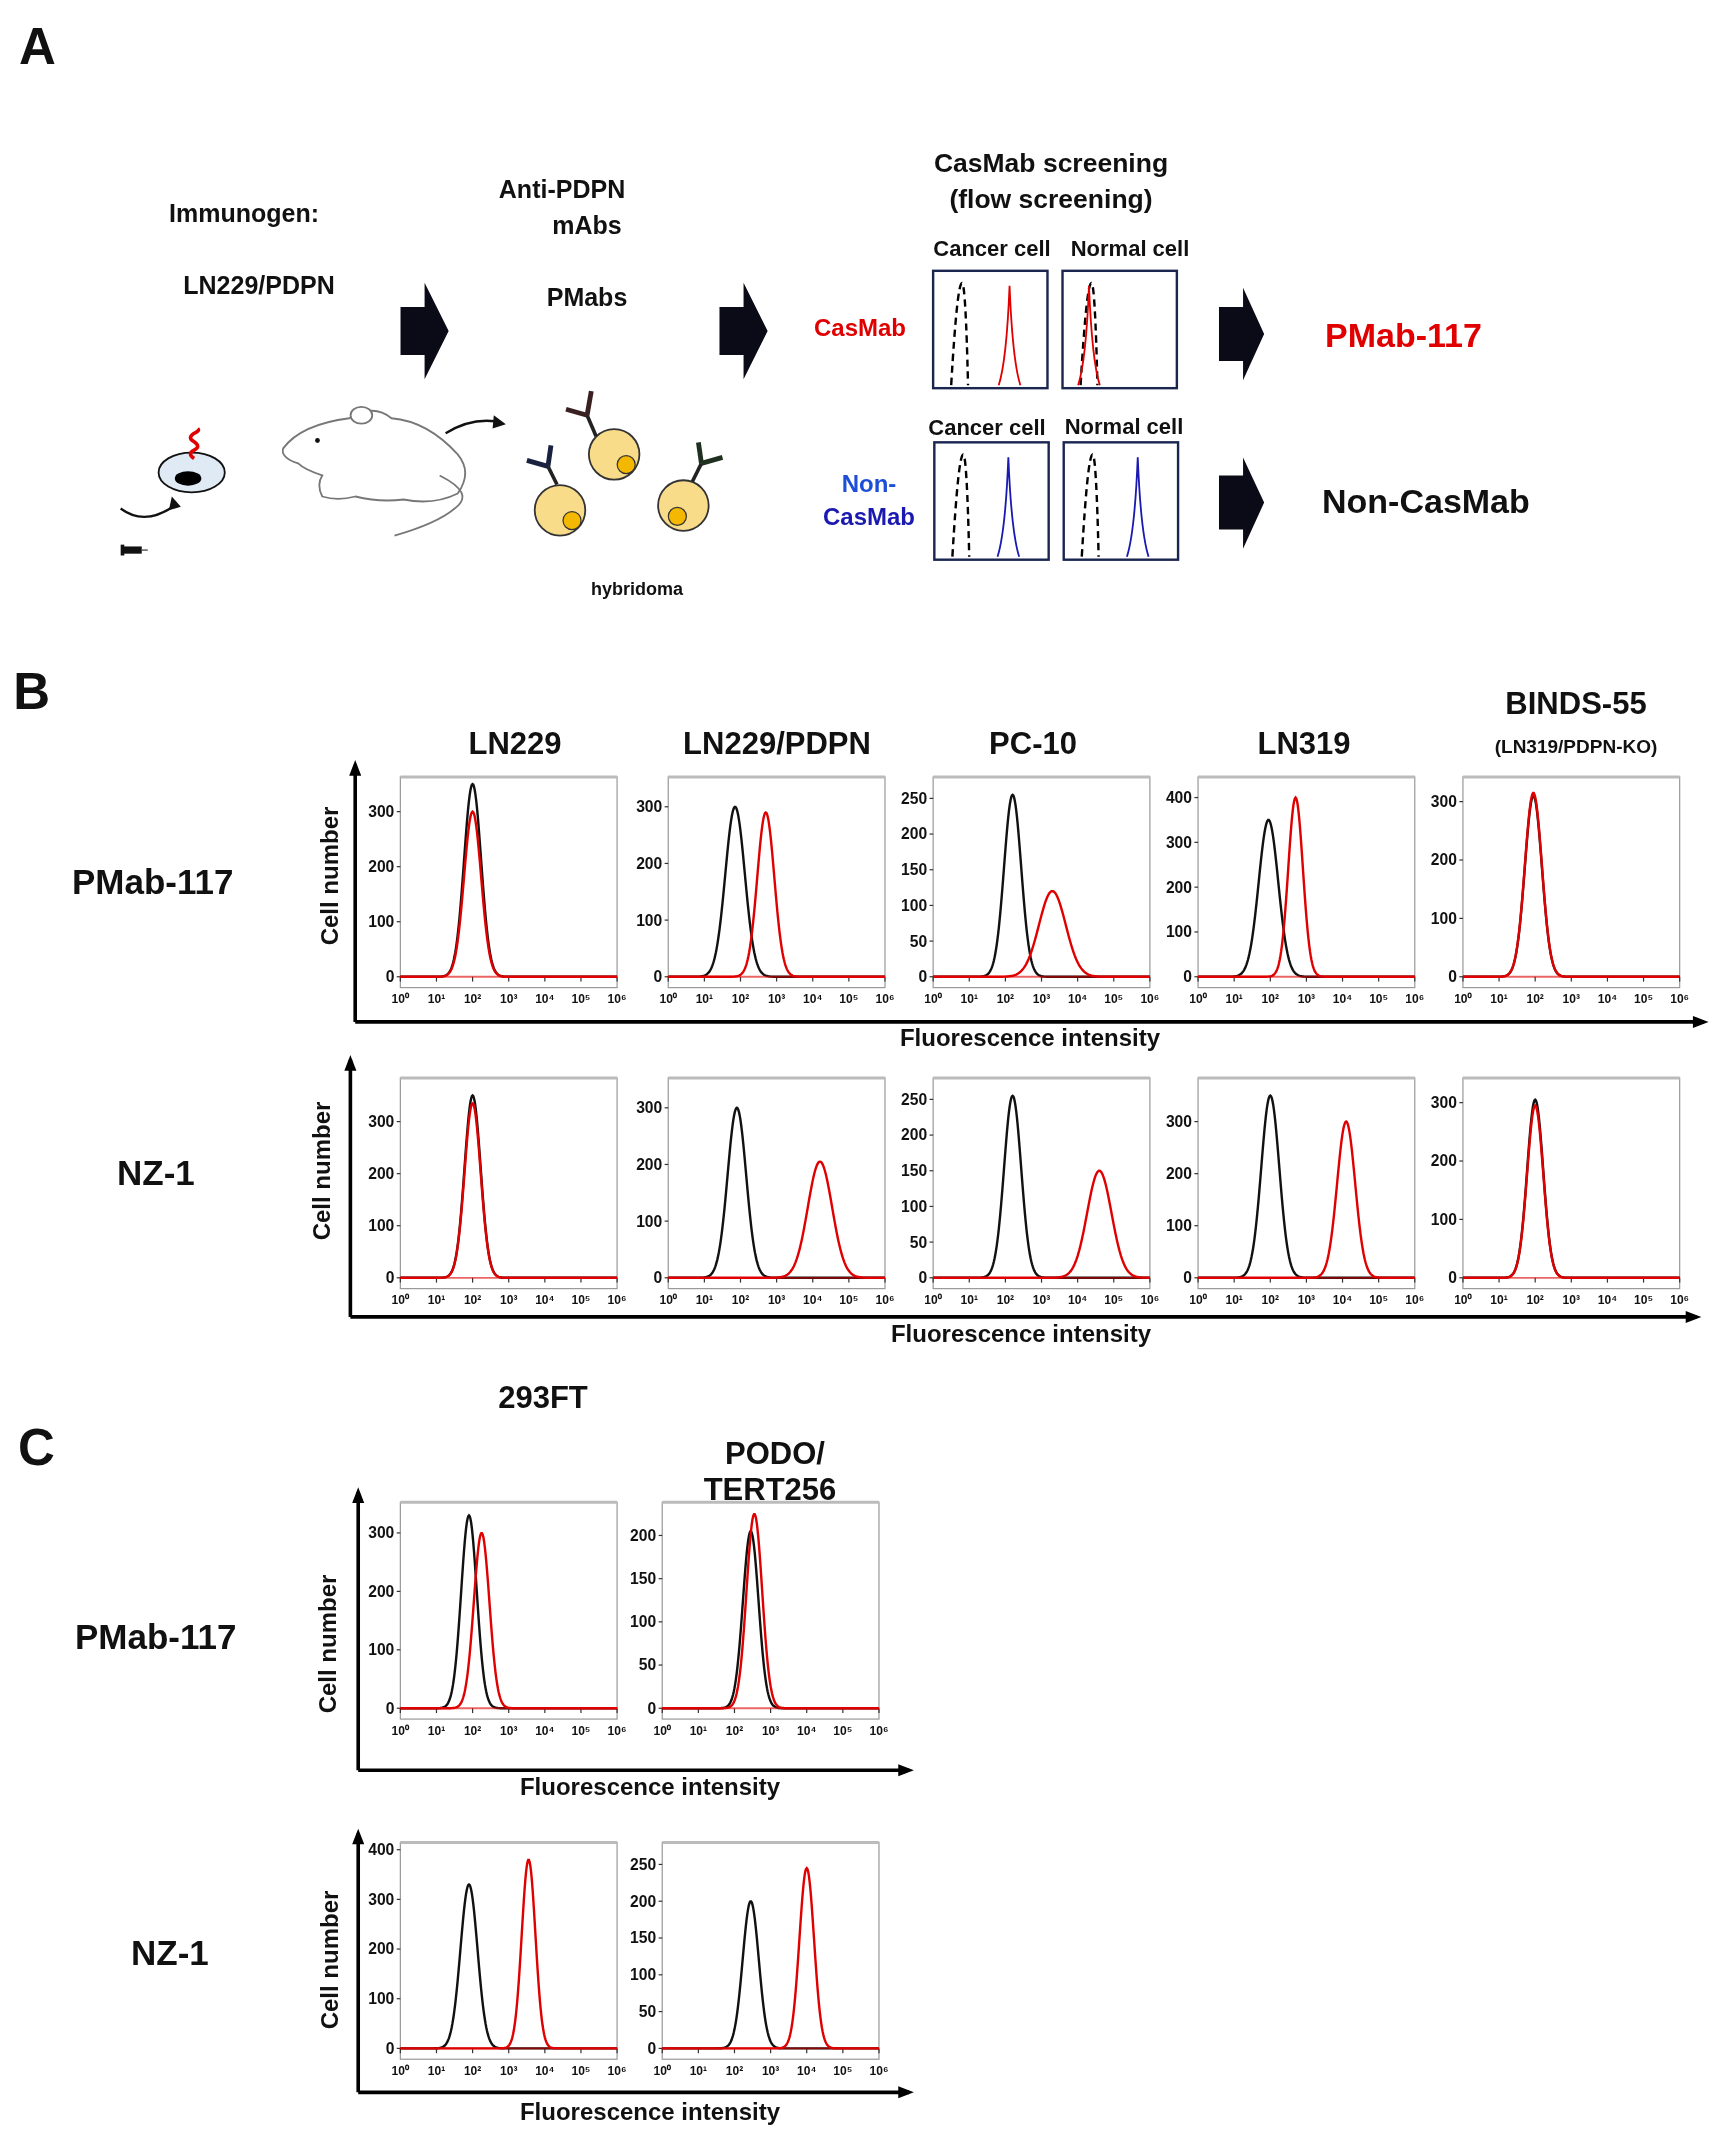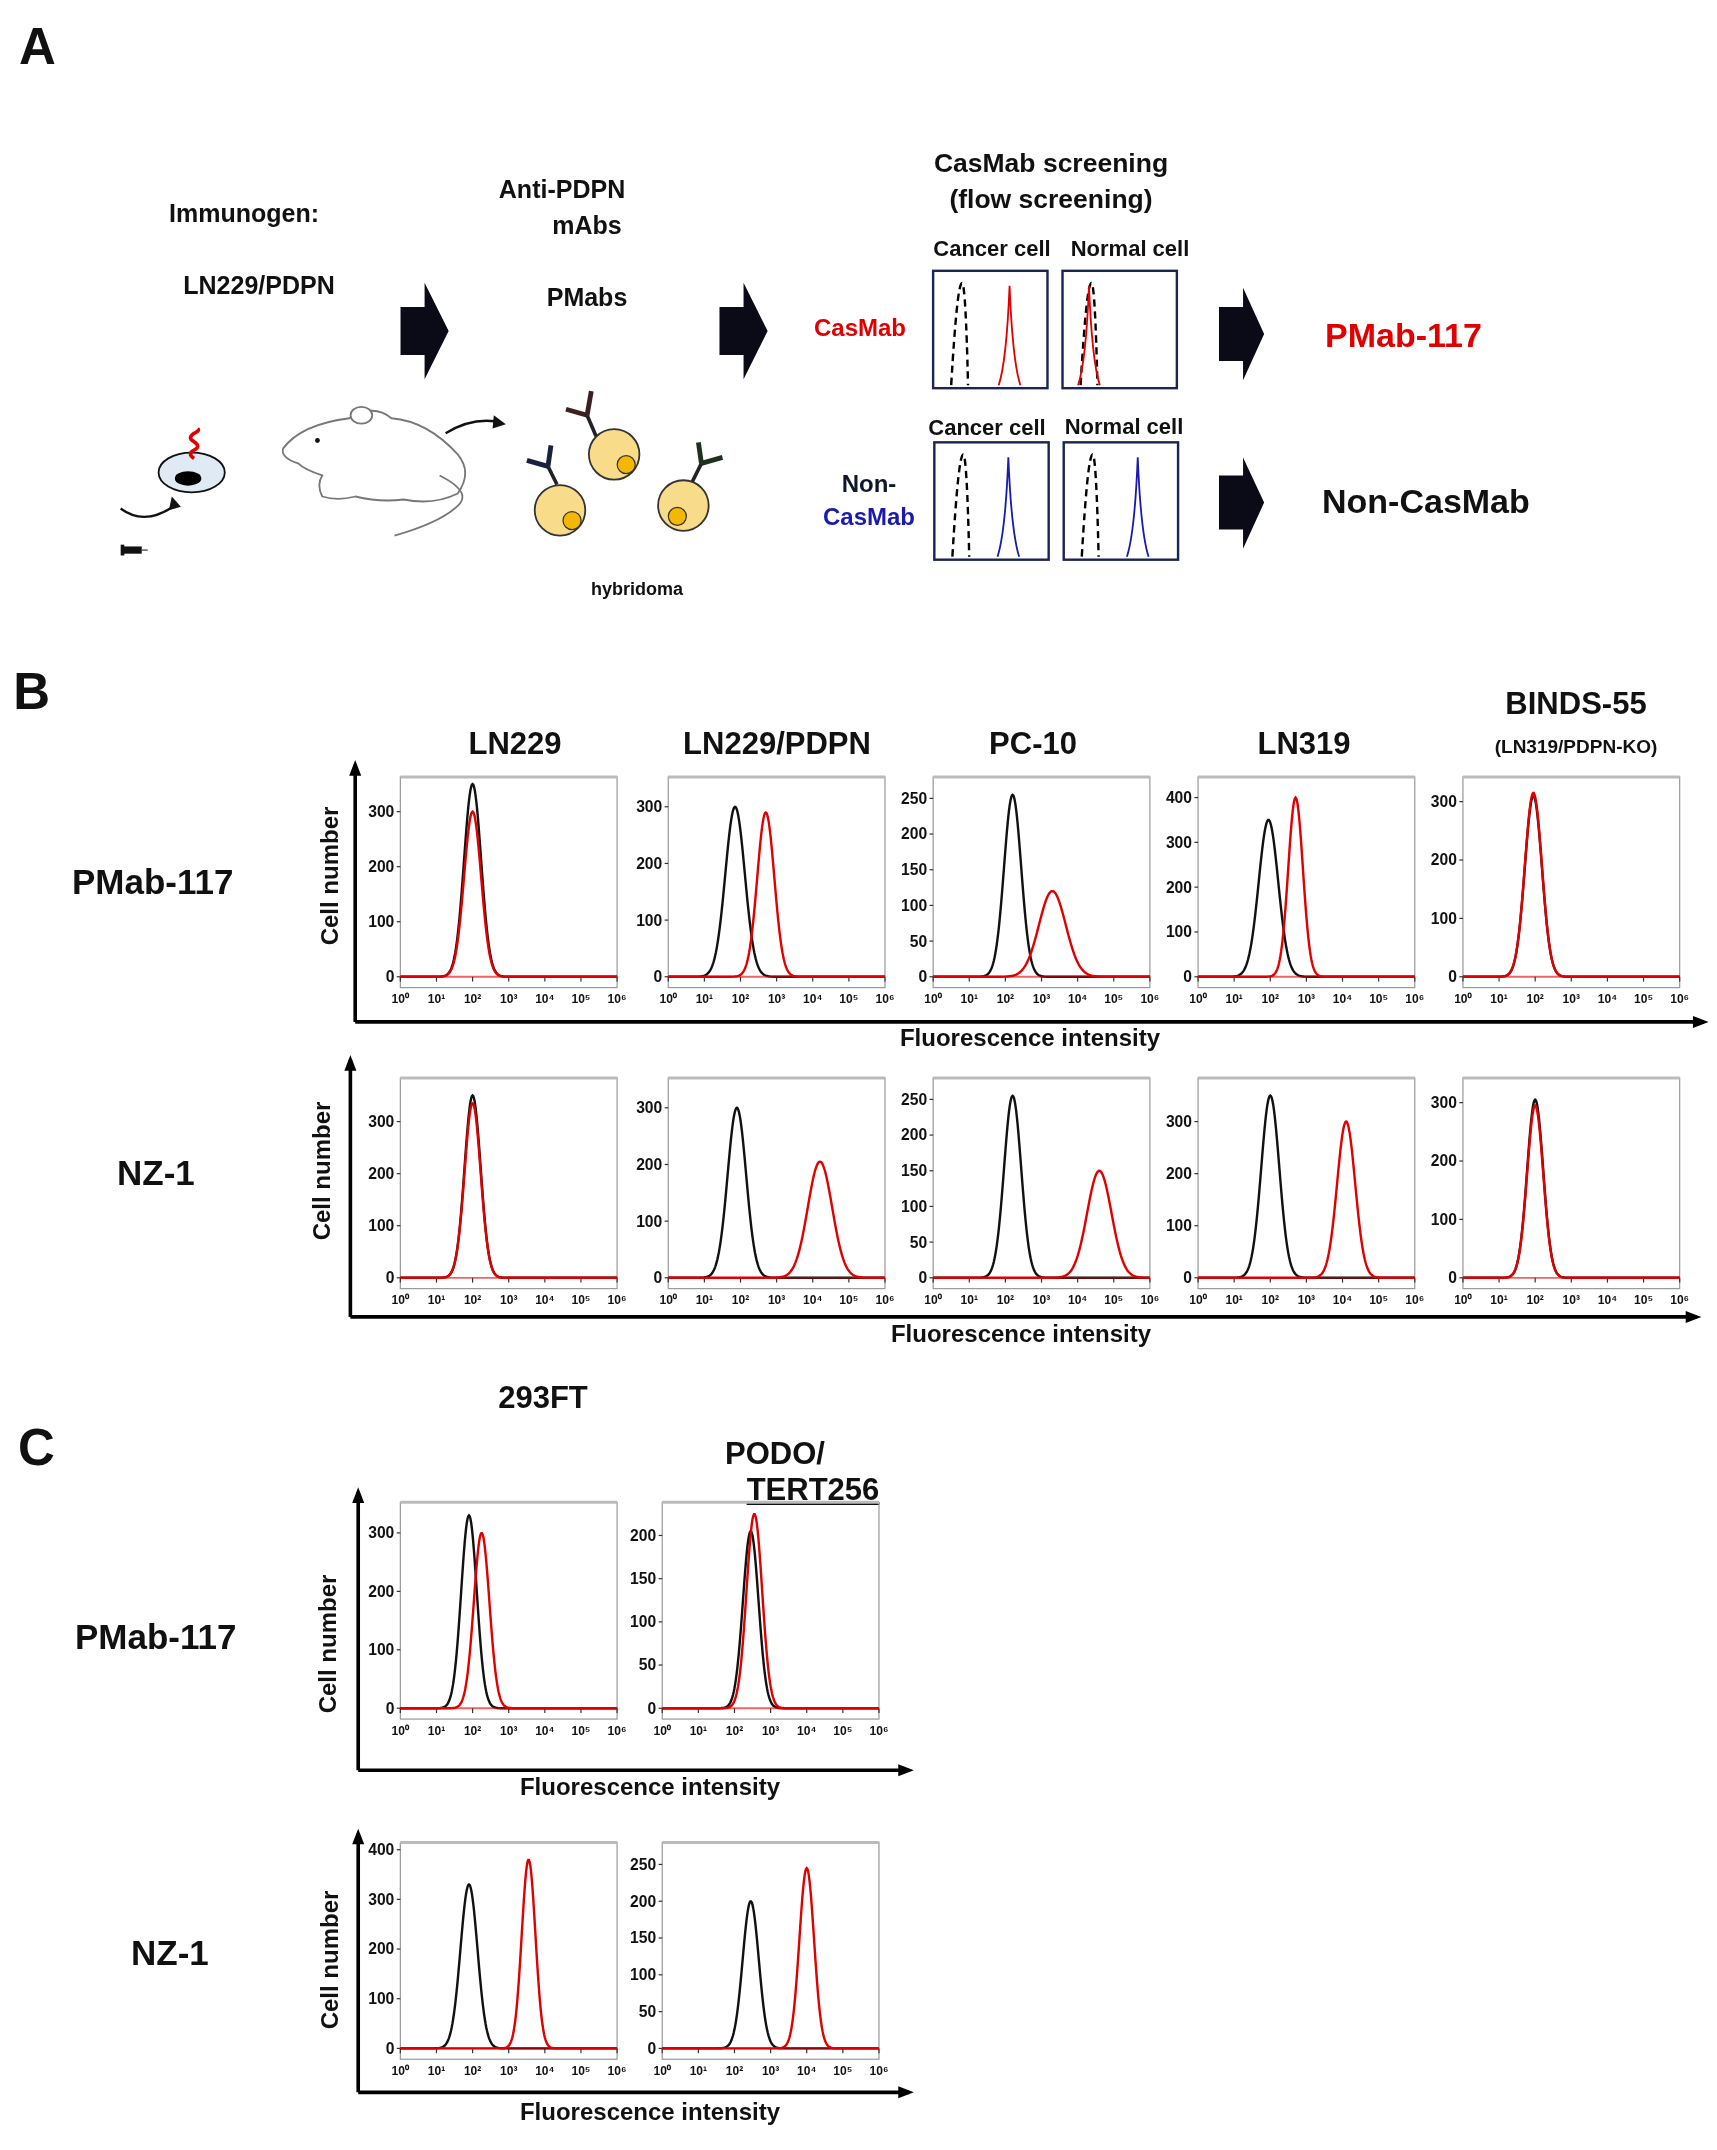--- a/index.html
+++ b/index.html
@@ -25,21 +25,21 @@
 <div class="lbl center" style="left:1051px;top:148px;font-size:26.5px;">CasMab screening</div>
 <div class="lbl center" style="left:1051px;top:184px;font-size:26.5px;">(flow screening)</div>
 
 <div class="lbl center" style="left:992px;top:236px;font-size:22px;">Cancer cell</div>
 <div class="lbl center" style="left:1130px;top:236px;font-size:22px;">Normal cell</div>
 <div class="lbl" style="left:814px;top:314px;font-size:24px;color:#e00000;">CasMab</div>
 <div class="lbl" style="left:1325px;top:316px;font-size:34px;color:#e00000;">PMab-117</div>
 
 <div class="lbl center" style="left:987px;top:415px;font-size:22px;">Cancer cell</div>
 <div class="lbl center" style="left:1124px;top:414px;font-size:22px;">Normal cell</div>
-<div class="lbl center" style="left:869px;top:470px;font-size:24px;color:#0f172a;">Non-</div>
+<div class="lbl center" style="left:869px;top:470px;font-size:24px;color:#1d4ed8;">Non-</div>
 <div class="lbl center" style="left:869px;top:503px;font-size:24px;color:#1a1ab0;">CasMab</div>
 <div class="lbl" style="left:1322px;top:482px;font-size:34px;">Non-CasMab</div>
 
 <svg width="1717" height="662" viewBox="0 0 2852 1100">
 
   <g>
       <polygon points="665,510 705,510 705,470 745,550 705,630 705,590 665,590" fill="#0b0b18"></polygon>
     </g>
   <g>
       <polygon points="1195,510 1235,510 1235,470 1275,550 1235,630 1235,590 1195,590" fill="#0b0b18"></polygon>
@@ -123,21 +123,21 @@
 <div class="lbl" style="left:72px;top:862px;font-size:35px;">PMab-117</div>
 <div class="lbl" style="left:117px;top:1153px;font-size:35px;">NZ-1</div>
 <div class="lbl center" style="left:1030px;top:1024px;font-size:24px;">Fluorescence intensity</div>
 <div class="lbl center" style="left:1021px;top:1320px;font-size:24px;">Fluorescence intensity</div>
 <div class="lbl" style="left:330px;top:876px;font-size:24px;transform:translate(-50%,-50%) rotate(-90deg);">Cell number</div>
 <div class="lbl" style="left:322px;top:1171px;font-size:24px;transform:translate(-50%,-50%) rotate(-90deg);">Cell number</div>
 
 <div class="lbl panel-letter" style="left:18px;top:1418px;">C</div>
 <div class="lbl center" style="left:511px;top:1380px;font-size:31px;margin-left:32px;">293FT</div>
 <div class="lbl center" style="left:775px;top:1436px;font-size:31px;text-align:center;">PODO/</div>
-<div class="lbl center" style="left:813px;top:1472px;font-size:31px;text-decoration:underline;">TERT256</div>
+<div class="lbl center" style="left:770px;top:1472px;font-size:31px;">TERT256</div>
 <div class="lbl" style="left:75px;top:1617px;font-size:35px;">PMab-117</div>
 <div class="lbl" style="left:131px;top:1933px;font-size:35px;">NZ-1</div>
 <div class="lbl center" style="left:650px;top:1773px;font-size:24px;">Fluorescence intensity</div>
 <div class="lbl center" style="left:650px;top:2098px;font-size:24px;">Fluorescence intensity</div>
 <div class="lbl" style="left:328px;top:1644px;font-size:24px;transform:translate(-50%,-50%) rotate(-90deg);">Cell number</div>
 <div class="lbl" style="left:330px;top:1960px;font-size:24px;transform:translate(-50%,-50%) rotate(-90deg);">Cell number</div>
 
 <svg id="plots" width="1717" height="2151" style="pointer-events:none;" viewBox="0 0 2852 3572">
     <g>
       <rect x="665" y="1290" width="360" height="350" fill="none" stroke="#999" stroke-width="2"></rect>

